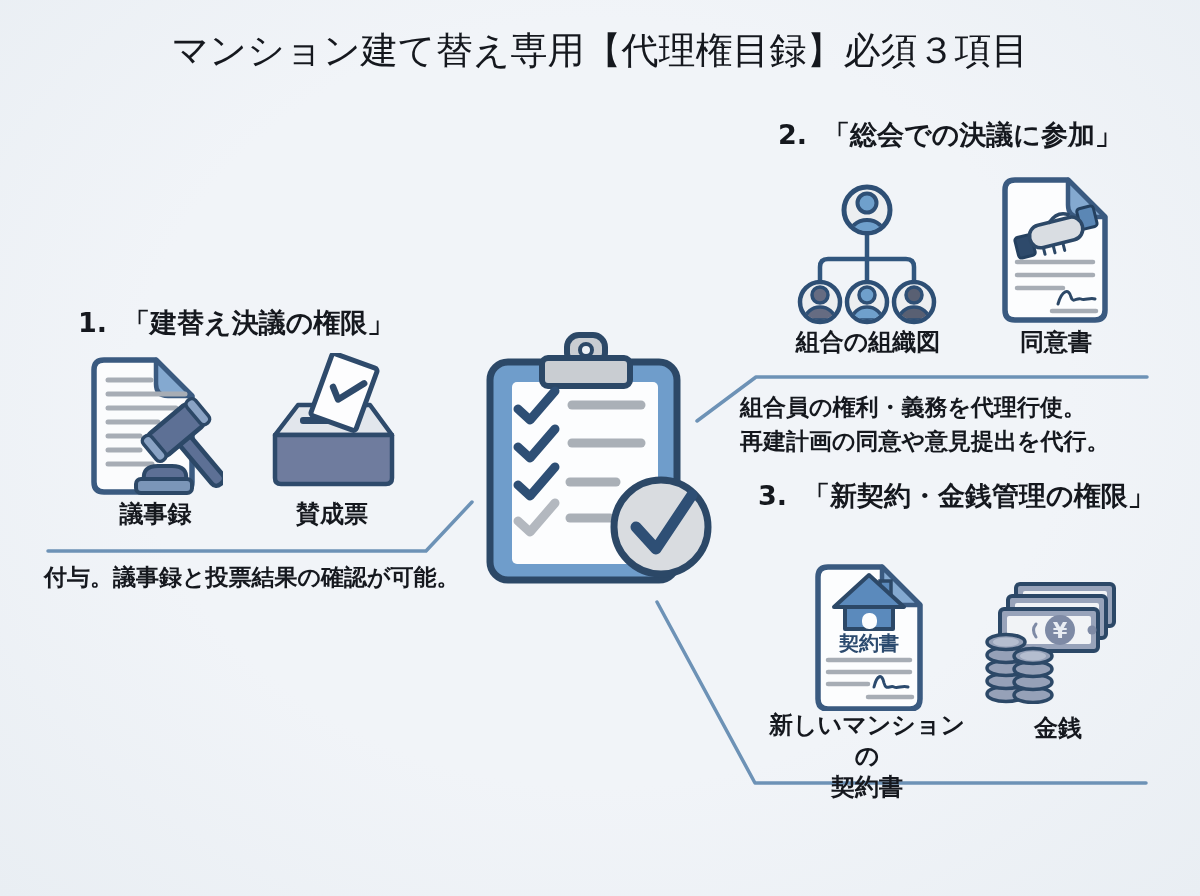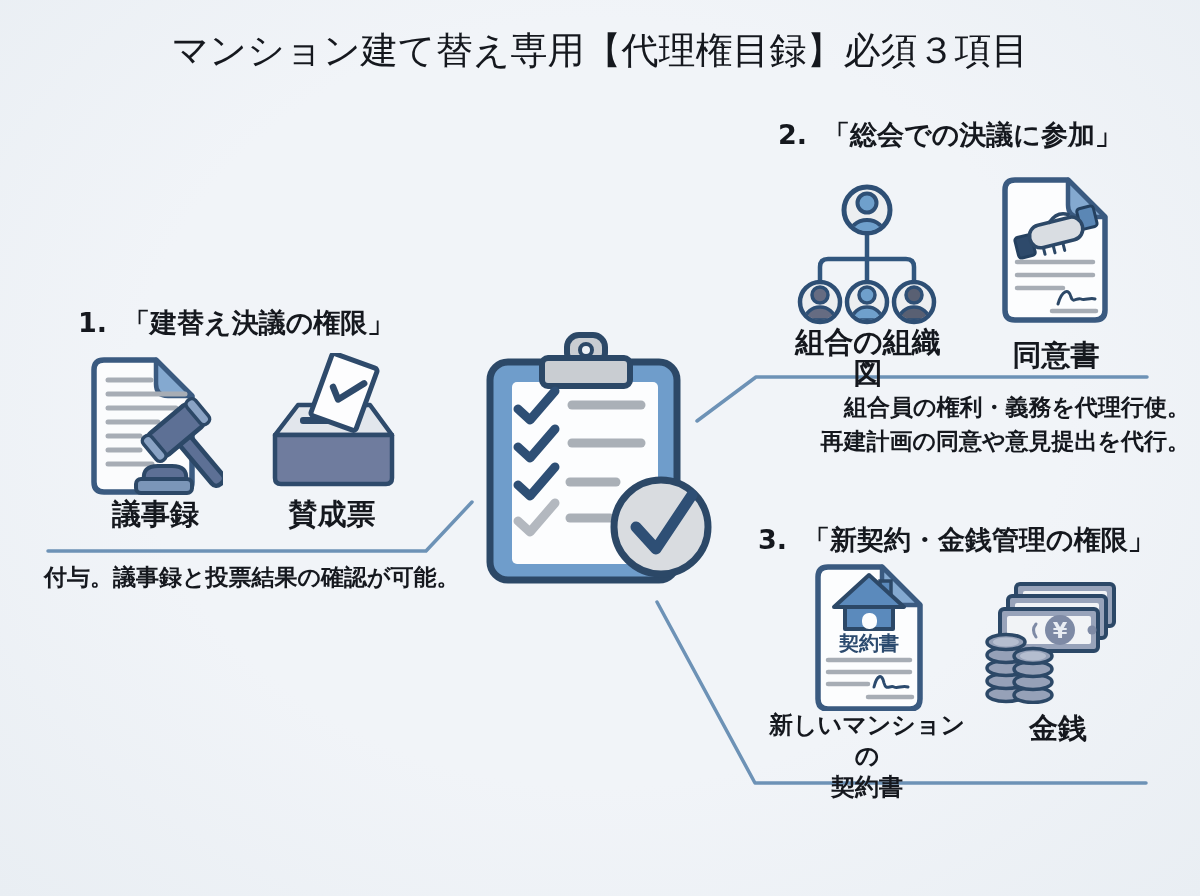--- a/index.html
+++ b/index.html
@@ -15,23 +15,23 @@
     background:radial-gradient(ellipse at 50% 45%, #f1f4f8 55%, #e9eef3 100%);
     color:var(--text);
   }
   .abs{position:absolute;}
   .title{
     top:26px;left:0;width:100%;text-align:center;
     font-size:37px;font-weight:400;white-space:nowrap;
   }
   .heading{font-size:27px;font-weight:800;white-space:nowrap;}
   .heading .num{margin-right:16px;}
-  .item-label{font-size:29px;font-weight:800;text-align:center;line-height:31px;}
+  .item-label{font-size:24px;font-weight:800;text-align:center;line-height:31px;}
   .desc{font-size:23px;font-weight:700;line-height:34px;}
-  .desc.center{text-align:right;}
+  .desc.center{text-align:left;}
   svg{display:block;}
 </style>
 </head>
 <body>
 
 <div class="abs title">マンション建て替え専用【代理権目録】必須３項目</div>
 
 <svg class="abs" style="left:0;top:0" width="1200" height="896" viewBox="0 0 1200 896" aria-hidden="true">
   <g fill="none" stroke="#6d92b6" stroke-width="3.5" stroke-linecap="round" stroke-linejoin="round">
     <polyline points="48,551 426,551 472,502"></polyline>
@@ -166,28 +166,28 @@
   <g stroke="#a7adb5" stroke-width="4.5" stroke-linecap="round">
     <line x1="17" y1="86" x2="93" y2="86"></line>
     <line x1="17" y1="99" x2="93" y2="99"></line>
     <line x1="17" y1="112" x2="63" y2="112"></line>
   </g>
   <path d="M58,128 C62,114 69,112 71,121 C73,128 77,121 81,123 C85,125 90,121 95,123" fill="none" stroke="#2c4867" stroke-width="3" stroke-linecap="round"></path>
   <line x1="52" y1="135" x2="96" y2="135" stroke="#a7adb5" stroke-width="4.5" stroke-linecap="round"></line>
 </svg>
 
 <div class="abs item-label" style="left:788px;top:327px;width:160px">組合の組織図</div>
-<div class="abs item-label" style="left:998px;top:340px;width:116px">同意書</div>
+<div class="abs item-label" style="left:998px;top:327px;width:116px">同意書</div>
 
 <div class="abs desc center" style="left:740px;top:390px;width:450px">
   <div>組合員の権利・義務を代理行使。</div>
   <div>再建計画の同意や意見提出を代行。</div>
 </div>
 
-<div class="abs heading" style="left:758px;top:522px">
+<div class="abs heading" style="left:758px;top:478px">
   <span class="num">3.</span><span>「新契約・金銭管理の権限」</span>
 </div>
 
 <svg class="abs" style="left:812px;top:561px" width="115" height="150" viewBox="0 0 115 150">
   <path d="M16,6 H70 L108,44 V138 Q108,148 98,148 H16 Q6,148 6,138 V16 Q6,6 16,6 Z" fill="#fcfdfe" stroke="#3a5a80" stroke-width="5.5" stroke-linejoin="round"></path>
   <path d="M70,6 V32 Q70,44 82,44 H108 Z" fill="#84a9d0" stroke="#3a5a80" stroke-width="4.5" stroke-linejoin="round"></path>
   <g>
     <rect x="68" y="20" width="11" height="18" fill="#5b8abc" stroke="#2c4867" stroke-width="3.5"></rect>
     <rect x="33" y="42" width="48" height="26" fill="#5b8abc" stroke="#2c4867" stroke-width="4" stroke-linejoin="round"></rect>
     <polygon points="22,46 57,14 92,46" fill="#5b8abc" stroke="#2c4867" stroke-width="4" stroke-linejoin="round"></polygon>

